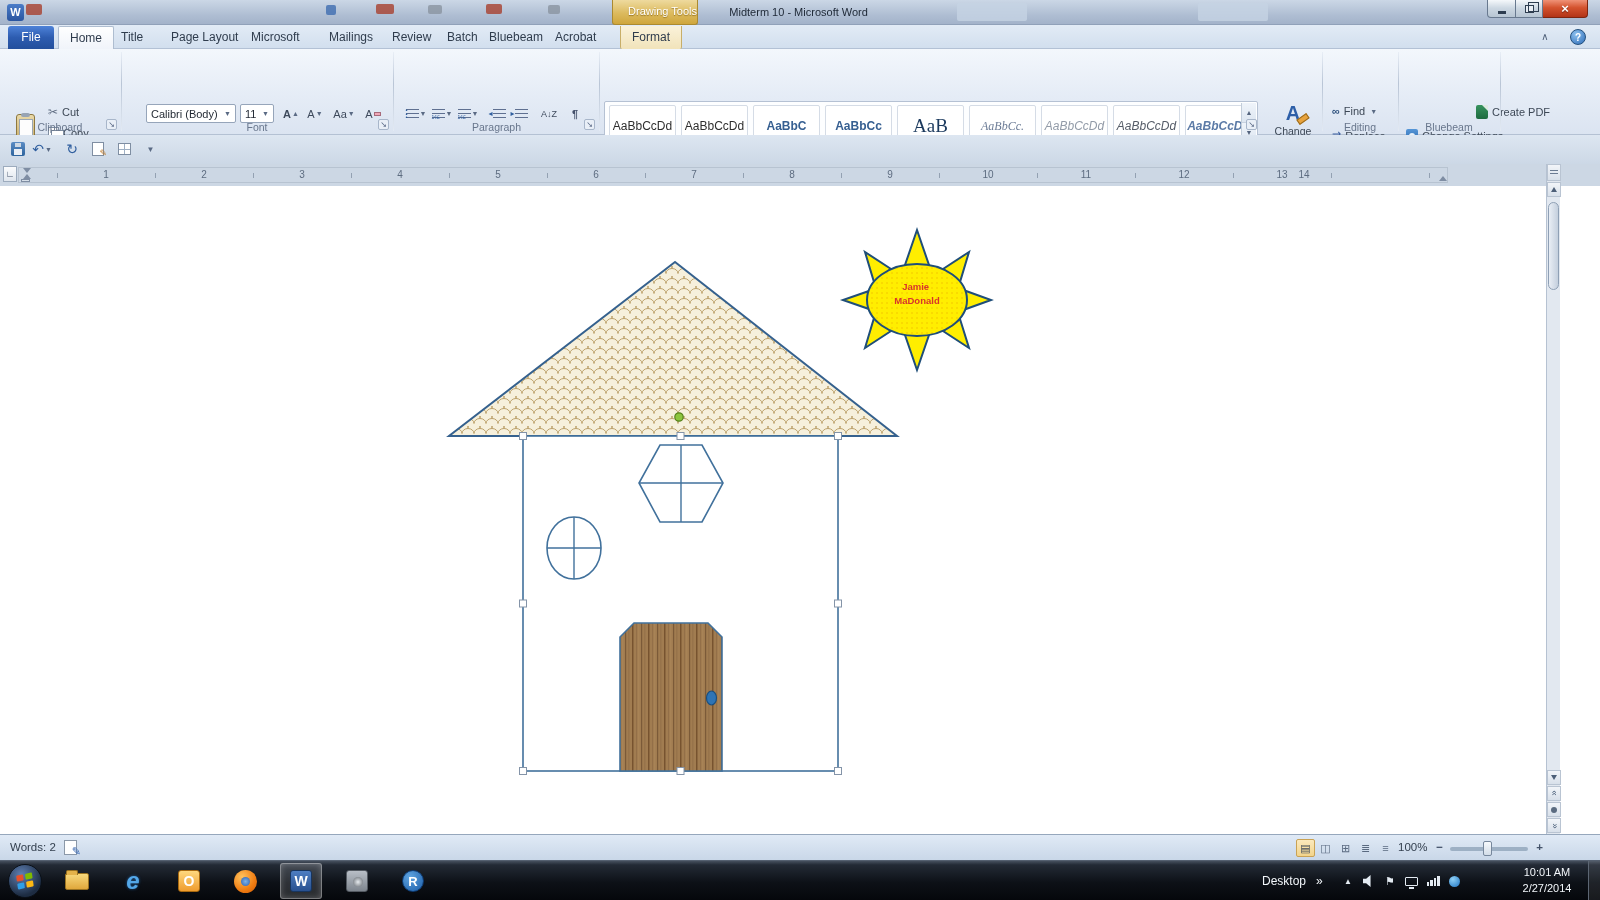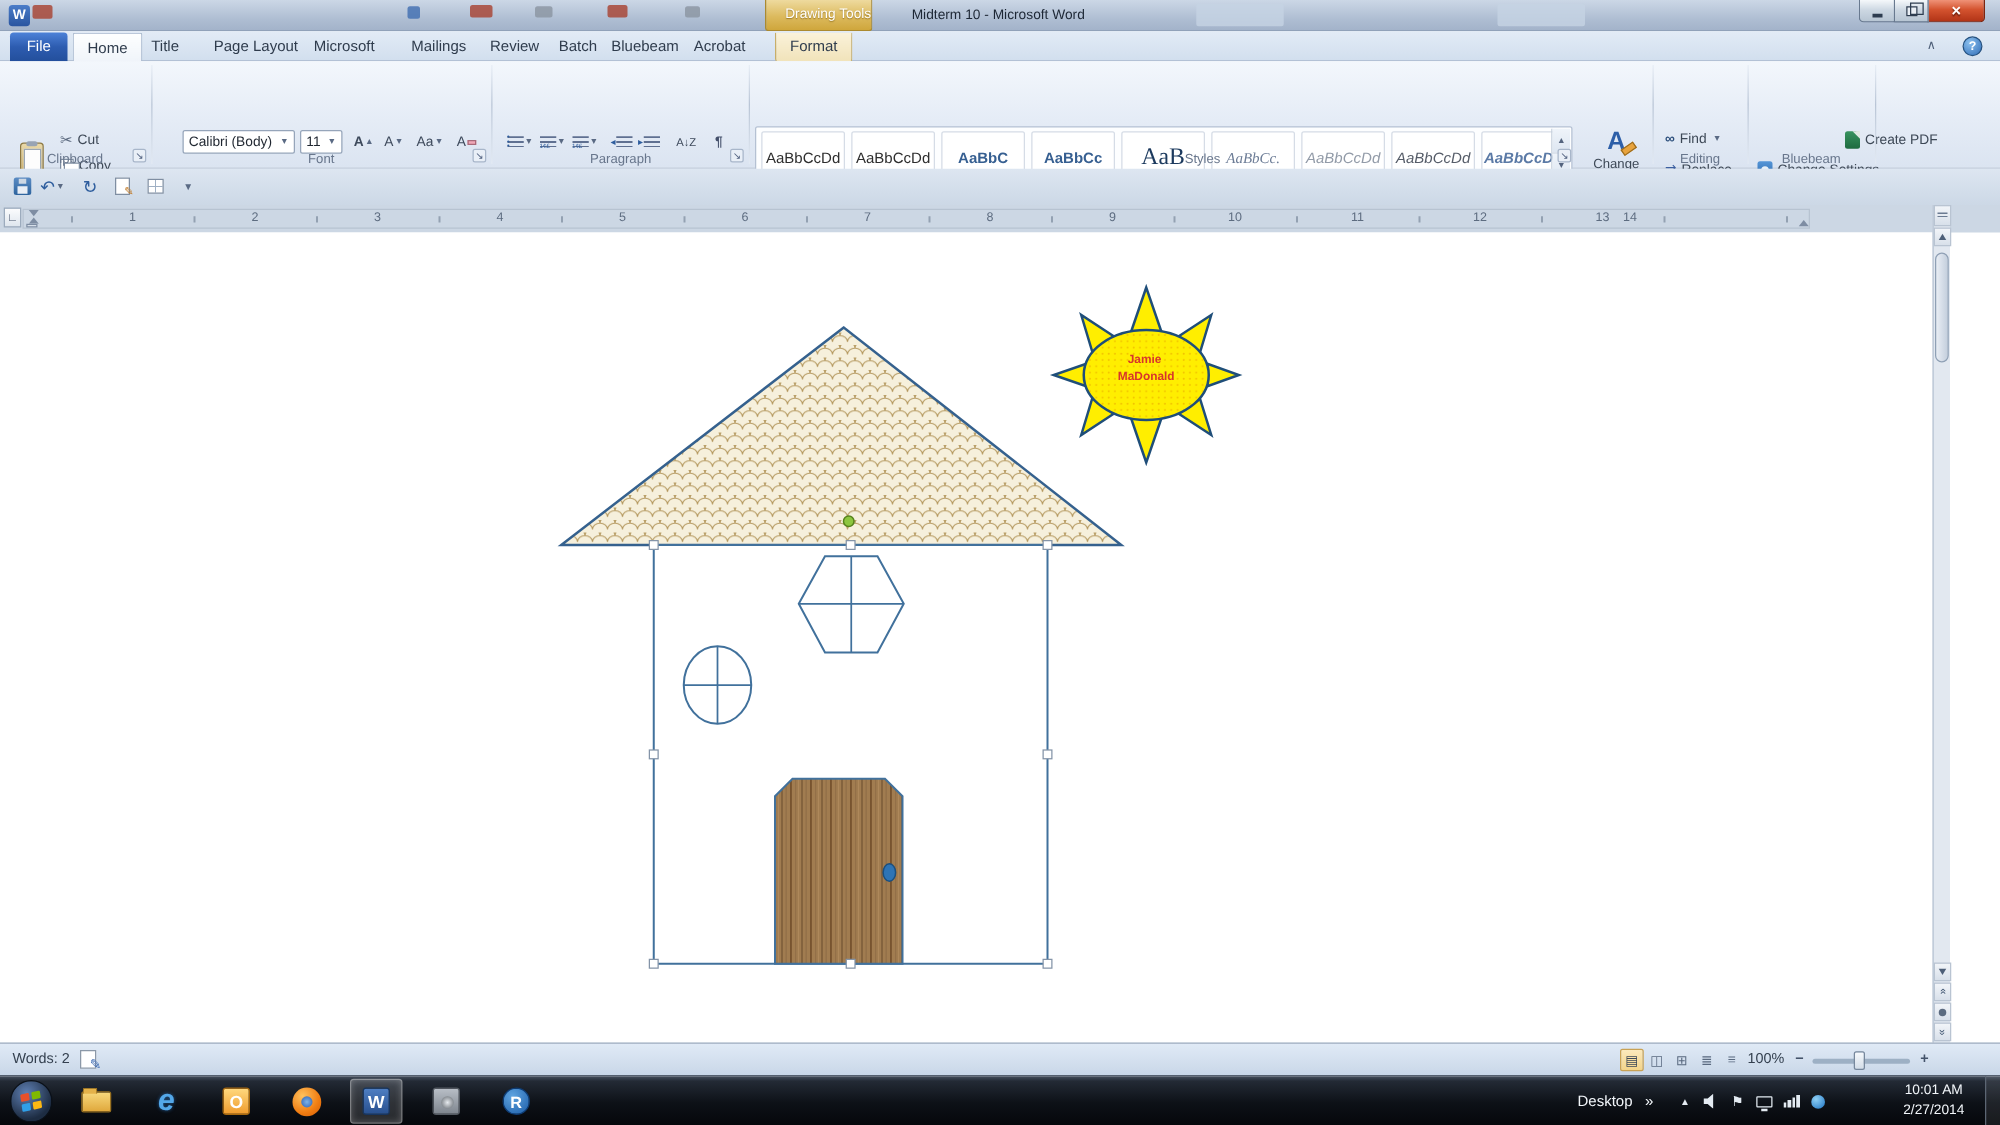--- a/index.html
+++ b/index.html
@@ -391,21 +391,20 @@
       <span>▲</span>
       <span>▼</span>
       <span>▼</span>
     </div>
   </div>
   <div id="changestyles">
     <span class="csA">A</span>
     <span>Change Styles</span>
     <span class="car">▼</span>
   </div>
-  <div class="glabel" style="left:604px;width:716px">Styles</div>
   <div class="glauncher" style="left:1246px">↘</div>
   <div class="gdiv" style="left:1322px"></div>
 
   <div class="erow" style="left:1332px;top:56px">
     <span style="font-weight:bold;color:#2c4f7c;font-size:11px">∞</span>
     <span>Find</span>
     <span class="car">▼</span>
   </div>
   <div class="erow" style="left:1332px;top:80px">
     <span style="color:#3b5fa0;font-size:11px">⇄</span>

